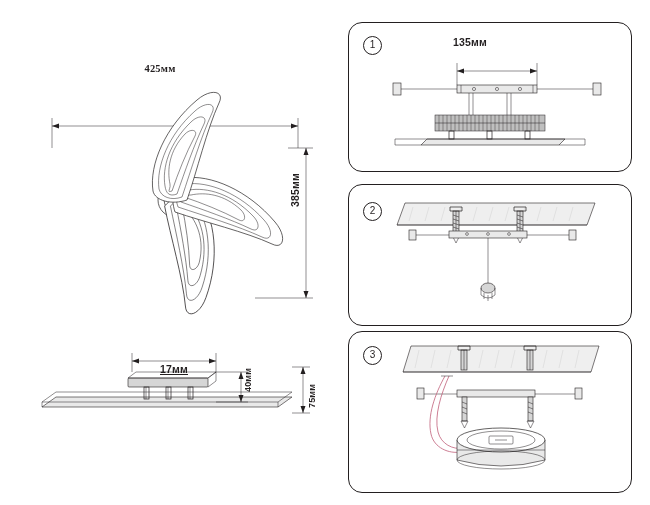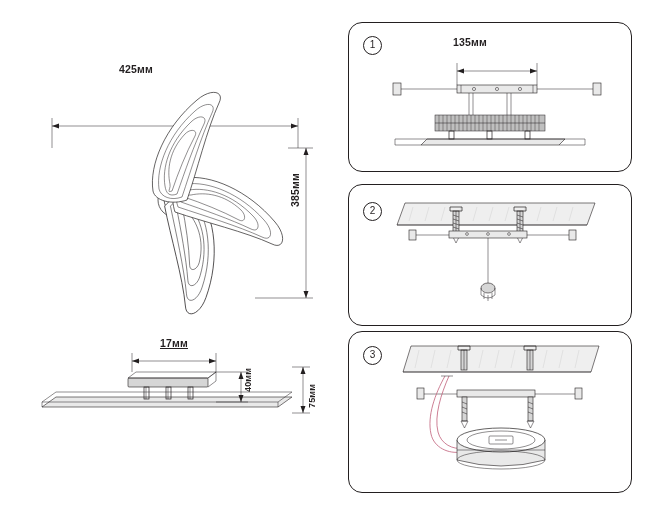--- a/index.html
+++ b/index.html
@@ -102,21 +102,21 @@
 
       <g transform="rotate(-90 145 140)">
         <path class="fillwhite" d="M145 128 C 116 118, 74 108, 48 96 C 36 90, 33 104, 45 118 C 72 150, 110 166, 136 162 C 146 160, 150 143, 145 128 Z" transform="rotate(180 145 140)"></path>
         <path class="ln-thin" d="M142 133 C 115 124, 82 114, 58 103 C 48 98, 46 109, 56 120 C 80 147, 112 159, 134 156 C 142 154, 146 144, 142 133 Z" transform="rotate(180 145 140)"></path>
         <path class="ln-thin" d="M139 138 C 116 130, 90 121, 69 111 C 61 107, 59 116, 67 124 C 88 146, 113 153, 131 150 C 138 149, 142 146, 139 138 Z" transform="rotate(180 145 140)"></path>
         <path class="ln-thin" d="M136 143 C 118 137, 98 129, 81 120 C 75 117, 73 124, 79 130 C 96 146, 115 148, 129 145 C 134 144, 138 149, 136 143 Z" transform="rotate(180 145 140)"></path>
       </g>
     </svg>
   </div>
 
-  <div class="dim-label" style="left:136px; top:63px; transform:translateX(-50%);">425мм</div>
+  <div class="dim-label" style="left:160px; top:63px; transform:translateX(-50%);font-family:Liberation Serif, serif;">425мм</div>
   <div class="dim-label rot90" style="left:289px; top:190px; transform-origin:left top; transform:rotate(-90deg) translate(-50%,0);">385мм</div>
 
   <div class="panel" style="left:20px; top:345px; width:300px; height:90px;">
     <svg width="300" height="90" viewBox="0 0 300 90">
 
       <path class="fillgrey" d="M22 62 L258 62 L272 52 L36 52 Z"></path>
       <line class="ln-thin" x1="22" y1="62" x2="22" y2="57"></line>
       <line class="ln-thin" x1="258" y1="62" x2="258" y2="57"></line>
       <path class="ln-thin" d="M22 57 L36 47 L272 47 L258 57 Z"></path>
 
@@ -146,21 +146,21 @@
       <polygon points="221,57 218.5,50 223.5,50" fill="#231f20"></polygon>
 
       <line class="ln-thin" x1="272" y1="22" x2="290" y2="22"></line>
       <line class="ln-thin" x1="272" y1="68" x2="290" y2="68"></line>
       <line class="ln-thin" x1="283" y1="22" x2="283" y2="68"></line>
       <polygon points="283,22 280.5,29 285.5,29" fill="#231f20"></polygon>
       <polygon points="283,68 280.5,61 285.5,61" fill="#231f20"></polygon>
     </svg>
   </div>
 
-  <div class="dim-label" style="left:174px; top:337px; transform:translateX(-50%);text-decoration:underline;">17мм</div>
+  <div class="dim-label" style="left:174px; top:363px; transform:translateX(-50%);text-decoration:underline;">17мм</div>
   <div class="dim-label rot90" style="left:243px; top:380px; font-size:9px; transform-origin:left top; transform:rotate(-90deg) translate(-50%,0);">40мм</div>
   <div class="dim-label rot90" style="left:307px; top:396px; font-size:9px; transform-origin:left top; transform:rotate(-90deg) translate(-50%,0);">75мм</div>
 
   <div class="card" style="left:348px; top:22px; width:282px; height:148px;">
     <div class="step-num" style="left:14px; top:13px;">1</div>
     <svg width="282" height="148" viewBox="0 0 282 148">
 
       <line class="ln-thin" x1="108" y1="62" x2="108" y2="40"></line>
       <line class="ln-thin" x1="188" y1="62" x2="188" y2="40"></line>
       <line class="ln-thin" x1="108" y1="48" x2="188" y2="48"></line>

